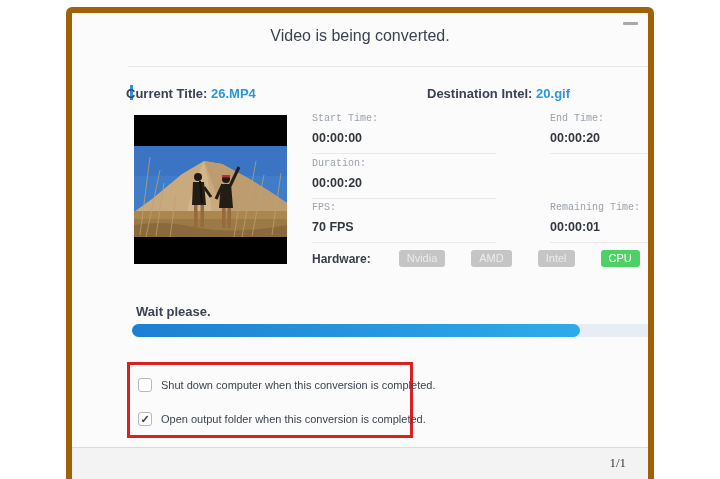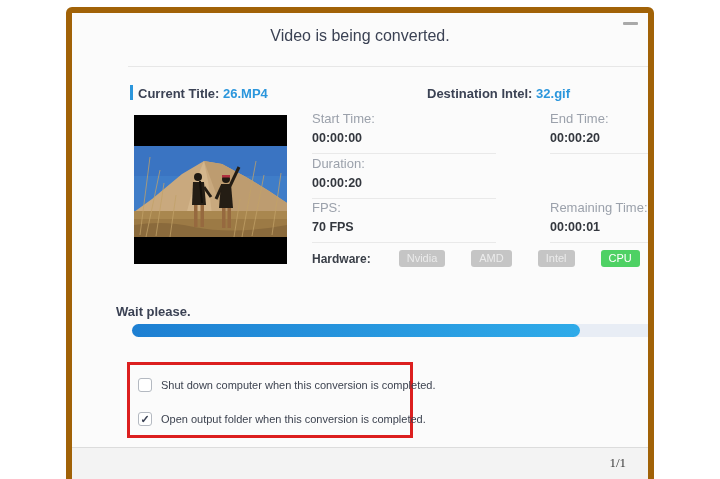--- a/index.html
+++ b/index.html
@@ -20,48 +20,48 @@
   }
   .min-dash {
     position:absolute; top:9px; right:10px; width:15px; height:3px;
     background:#a9a9a9; border-radius:1px;
   }
   .divider { position:absolute; top:53px; left:56px; width:612px; height:1px; background:#e7e7e7; }
 
   
   .accent-bar { position:absolute; left:58px; top:72px; width:3px; height:15px; background:#2b96dc; }
   .hdr { position:absolute; top:73px; font-size:13px; font-weight:bold; color:#3b4254; white-space:nowrap; }
-  .hdr-current { left:66px; }
+  .hdr-current { left:54px; }
   .hdr-dest { left:355px; }
   .hdr .blue { color:#2b96dc; }
 
   
   .thumb { position:absolute; left:62px; top:102px; width:153px; height:149px; background:#000; }
 
   
   .info-row { position:absolute; border-bottom:1px solid #e9e9e9; padding-bottom:7px; }
   .col-l { left:240px; width:184px; }
   .col-r { left:478px; width:186px; }
   .r1 { top:99px; } .r2 { top:144px; } .r3 { top:188px; }
-  .info-label { font-size:13px; color:#9ba1ab; line-height:14px; }
+  .info-label { font-size:10px; color:#9ba1ab; line-height:14px;font-family:Liberation Mono, monospace; }
   .info-value { font-size:12.5px; font-weight:bold; color:#33373e; line-height:15px; margin-top:5px; }
 
   
   .hw-row { position:absolute; left:240px; top:237px; display:flex; align-items:center;gap:16px; }
   .hw-label { font-size:12px; font-weight:bold; color:#3a3f48; margin-right:12px; }
   .hw-btn {
     display:inline-block; min-width:34px; 
     font-size:11px; color:#ebebeb; background:#c5c5c5;
     border:none; border-radius:3px; padding:2px 8px; margin-right:10px;
     line-height:13px; cursor:pointer;
   }
   .hw-btn.active { background:#4ed164; color:#ffffff; }
 
   
-  .wait-text { position:absolute; left:44px; top:291px; font-size:13px; font-weight:bold; color:#3b4254; }
+  .wait-text { position:absolute; left:64px; top:291px; font-size:13px; font-weight:bold; color:#3b4254; }
   .progress-track {
     position:absolute; left:60px; top:311px; width:567px; height:13px;
     background:#e8edf5; border-radius:7px;
   }
   .progress-fill {
     height:100%; border-radius:7px;
     background:linear-gradient(90deg,#1d7fd2,#2fabe9);
   }
   .progress-pct { position:absolute; left:642px; top:309px; font-size:12.5px; color:#2f87c8; }
 
@@ -120,21 +120,21 @@
 <div class="window">
 
   <div class="app-title">Video is being converted.</div>
   <button class="min-btn">
     <span class="min-dash"></span>
   </button>
   <div class="divider"></div>
 
   <div class="accent-bar"></div>
   <div class="hdr hdr-current"><span>Current Title: </span><span class="blue">26.MP4</span></div>
-  <div class="hdr hdr-dest"><span>Destination Intel: </span><span class="blue">32.gif</span></div>
+  <div class="hdr hdr-dest"><span>Destination Intel: </span><span class="blue">20.gif</span></div>
 
   <div class="thumb">
     <svg width="153" height="149" viewBox="0 0 153 149">
       <rect x="0" y="0" width="153" height="149" fill="#000000"></rect>
 
       <g>
         <rect x="0" y="31" width="153" height="91" fill="#3f7dc8"></rect>
         <rect x="0" y="31" width="153" height="30" fill="#3a74c2"></rect>
 
         <polygon points="0,97 18,84 48,59 70,46 88,49 112,62 135,76 153,88 153,100 0,100" fill="#c9a97e"></polygon>

